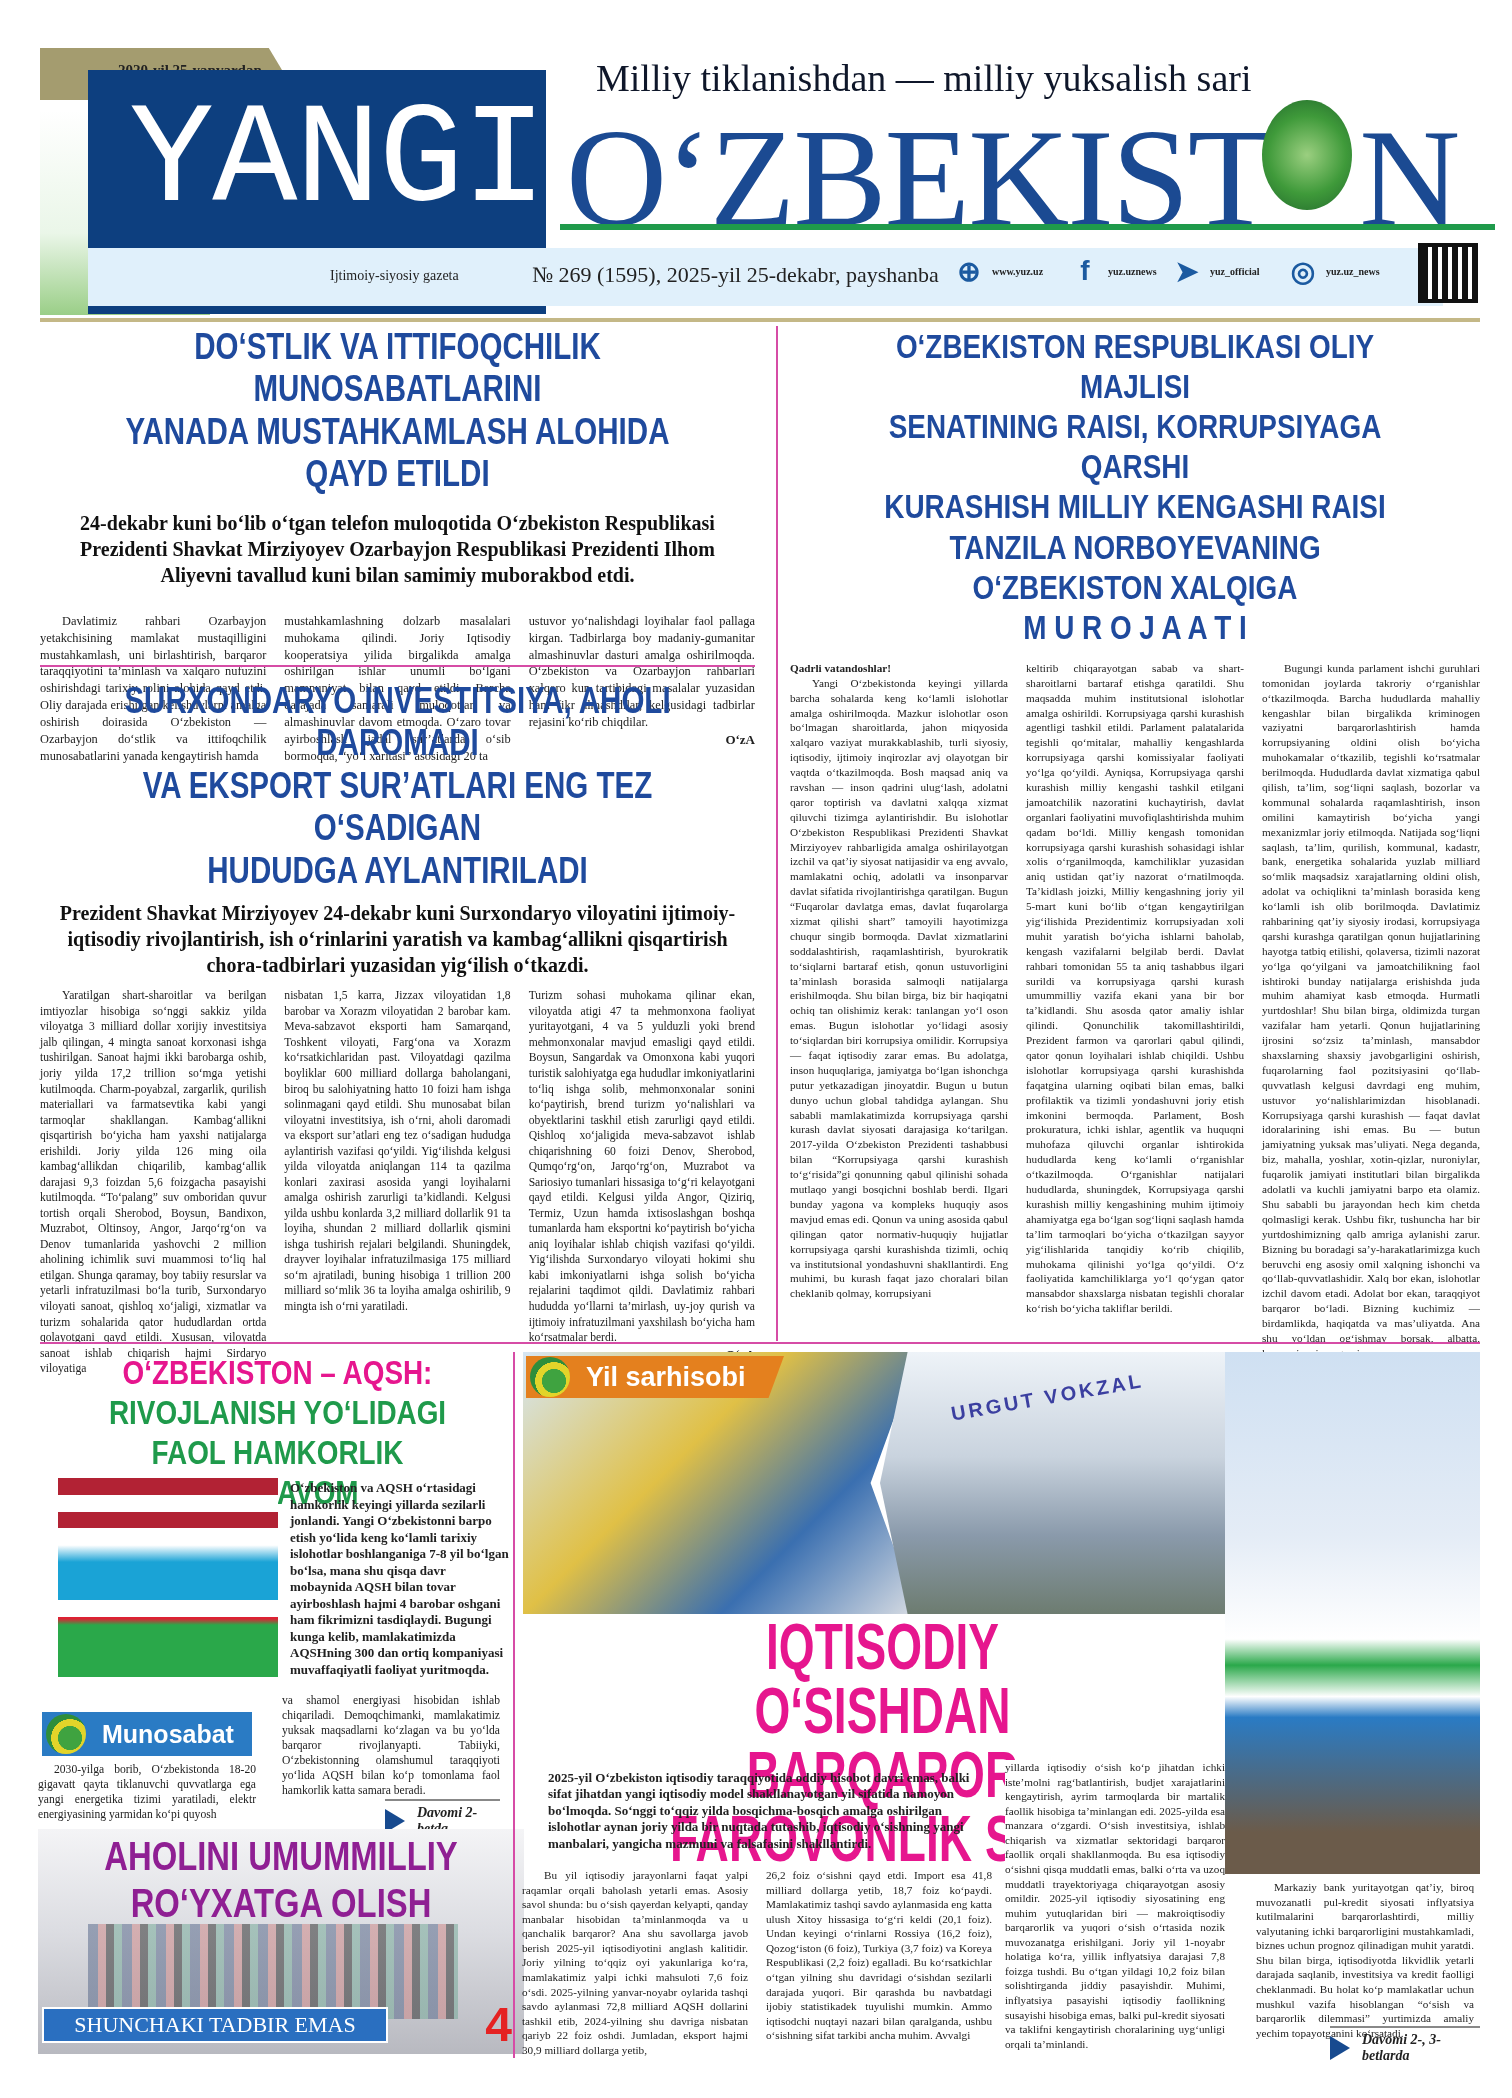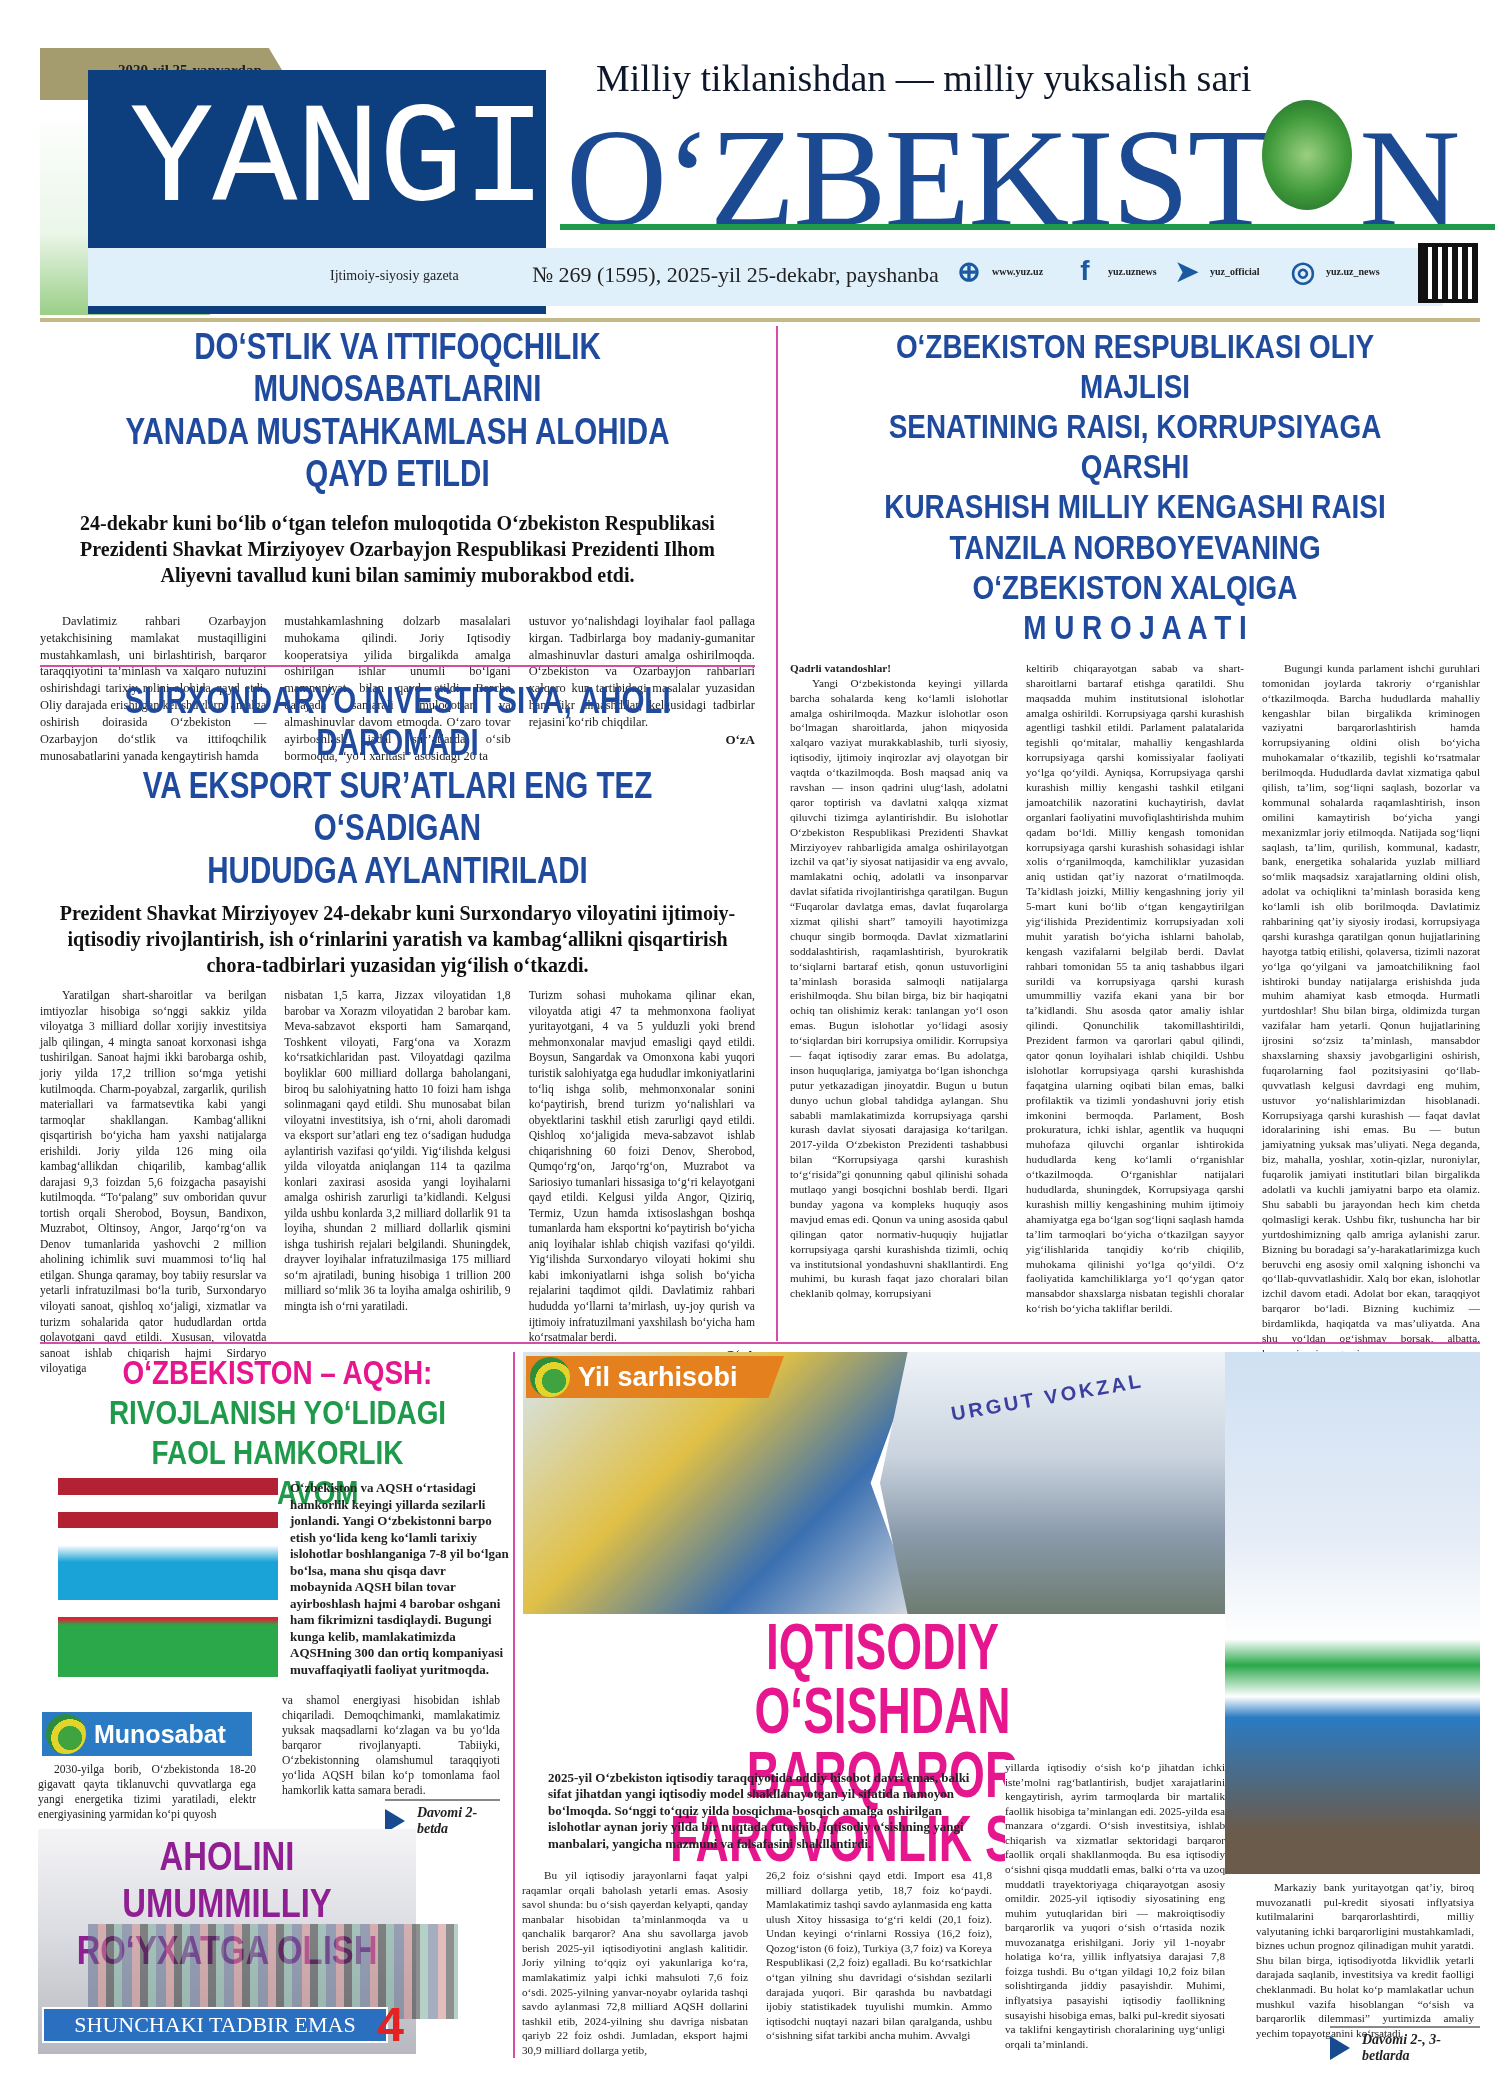--- a/index.html
+++ b/index.html
@@ -27,21 +27,21 @@
 
 .hl{font-family:"Liberation Sans",sans-serif;font-weight:bold;text-align:center;text-transform:uppercase;line-height:1.18;transform:scaleX(.82);transform-origin:center}
 .hl-blue{color:#1f4a9d}
 .lead{text-align:center;font-weight:bold;font-size:20px;line-height:1.3;color:#111}
 .cols{display:flex;gap:18px;font-size:12.4px;line-height:1.36;text-align:justify}
 .cols p{flex:1}
 .ind{text-indent:22px}
 .pink-h{height:2px;background:#d64ca6}
 .pink-v{width:2px;background:#d64ca6}
 .sig{text-align:right;font-weight:bold;font-size:13px}
-.tag{display:flex;align-items:center;gap:8px;color:#fff;font-family:"Liberation Sans",sans-serif;font-weight:bold}
+.tag{display:flex;align-items:center;gap:16px;color:#fff;font-family:"Liberation Sans",sans-serif;font-weight:bold}
 .leaf{width:40px;height:40px;border-radius:50%;background:radial-gradient(circle at 60% 60%,#3fa340 0 35%,#e2d42a 36% 55%,#2e8d3b 56%)}
 .davomi{display:flex;align-items:center;gap:12px;font-weight:bold;font-style:italic;font-size:14px;border-top:2px solid #888;padding-top:4px}
 .tri{width:0;height:0;border-top:12px solid transparent;border-bottom:12px solid transparent;border-left:20px solid #174a8f}
 </style>
 </head>
 <body>
 
 <div class="abs scene"></div>
 <div class="abs ribbon">
     <span>2020-yil 25-yanvardan chiqa boshlagan</span>
@@ -131,21 +131,21 @@
     <span class="leaf"></span>
     <span>Munosabat</span>
   </div>
 <div class="abs" style="left:38px;top:1762px;width:218px;font-size:11.6px;line-height:1.3;text-align:justify;text-indent:16px">2030-yilga borib, O‘zbekistonda 18-20 gigavatt qayta tiklanuvchi quvvatlarga ega yangi energetika tizimi yaratiladi, elektr energiyasining yarmidan ko‘pi quyosh</div>
 <div class="abs" style="left:282px;top:1693px;width:218px;font-size:11.6px;line-height:1.3;text-align:justify">va shamol energiyasi hisobidan ishlab chiqariladi. Demoqchimanki, mamlakatimiz yuksak maqsadlarni ko‘zlagan va bu yo‘lda barqaror rivojlanyapti. Tabiiyki, O‘zbekistonning olamshumul taraqqiyoti yo‘lida AQSH bilan ko‘p tomonlama faol hamkorlik katta samara beradi.</div>
 <div class="abs davomi" style="left:385px;top:1799px;width:115px">
     <span class="tri"></span>
     <span>Davomi 2-betda</span>
   </div>
 
-<div class="abs" style="left:38px;top:1829px;width:378px;height:225px;background:linear-gradient(180deg,#f4f4f6 0%,#dcdde2 45%,#b8b9c0 100%)">
+<div class="abs" style="left:38px;top:1829px;width:486px;height:225px;background:linear-gradient(180deg,#f4f4f6 0%,#dcdde2 45%,#b8b9c0 100%)">
   <div class="hl" style="font-size:40px;color:#8f1f93;margin-top:4px">AHOLINI UMUMMILLIY</div>
   <div class="hl" style="font-size:40px;color:#8f1f93">RO‘YXATGA OLISH</div>
   <div style="position:absolute;left:50px;top:95px;width:370px;height:95px;background:repeating-linear-gradient(90deg,#5b6b8c 0 10px,#c88 10px 18px,#333 18px 26px,#7a9 26px 34px);opacity:.55"></div>
   <div style="position:absolute;left:4px;top:178px;width:346px;height:36px;background:#2a6fc0;border:2px solid #fff;color:#fff;font-size:22px;display:flex;align-items:center;justify-content:center">SHUNCHAKI TADBIR EMAS</div>
   <div style="position:absolute;right:12px;top:168px;color:#e52222;font-family:'Liberation Sans',sans-serif;font-weight:bold;font-size:48px">4</div>
 </div>
 <div class="abs pink-v" style="left:513px;top:1352px;height:706px"></div>
 
 <div class="abs" style="left:523px;top:1352px;width:395px;height:262px;background:linear-gradient(135deg,#d6e6f4 0%,#e0c046 40%,#3a6fb0 70%,#d9dde3 100%);clip-path:polygon(0 0,100% 0,88% 50%,100% 100%,0 100%)"></div>
 <div class="abs" style="left:880px;top:1352px;width:345px;height:262px;background:linear-gradient(180deg,#eef3f8 0%,#c9d3de 40%,#8a9aab 70%,#6d7c70 100%);clip-path:polygon(8% 0,100% 0,100% 100%,8% 100%,0 50%)">

